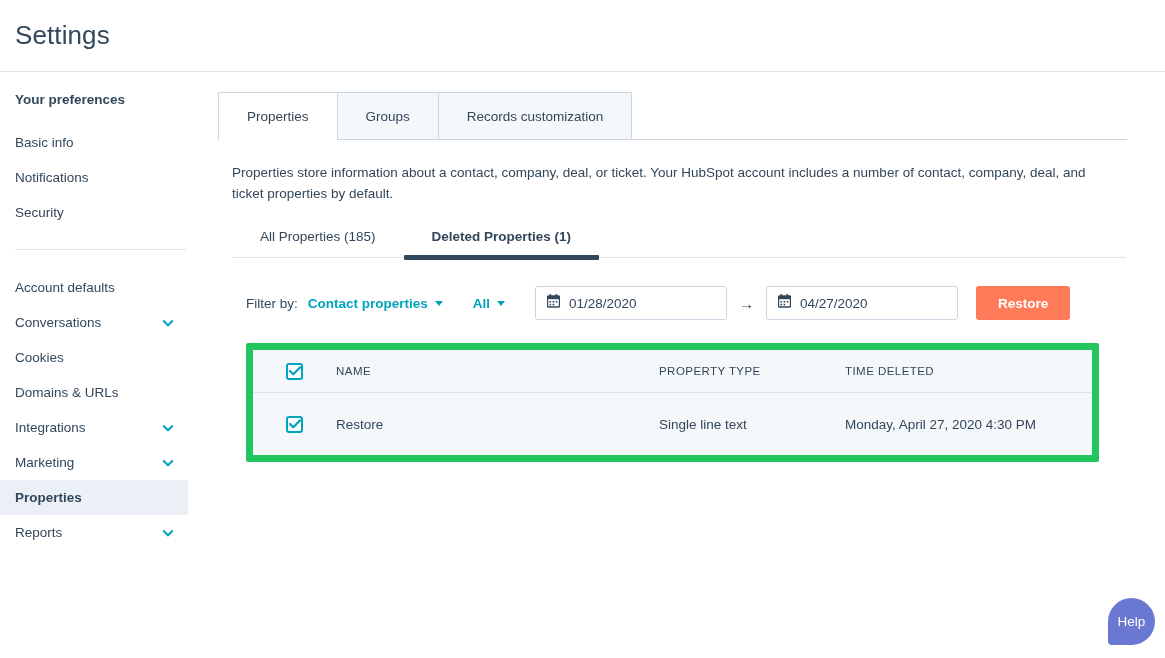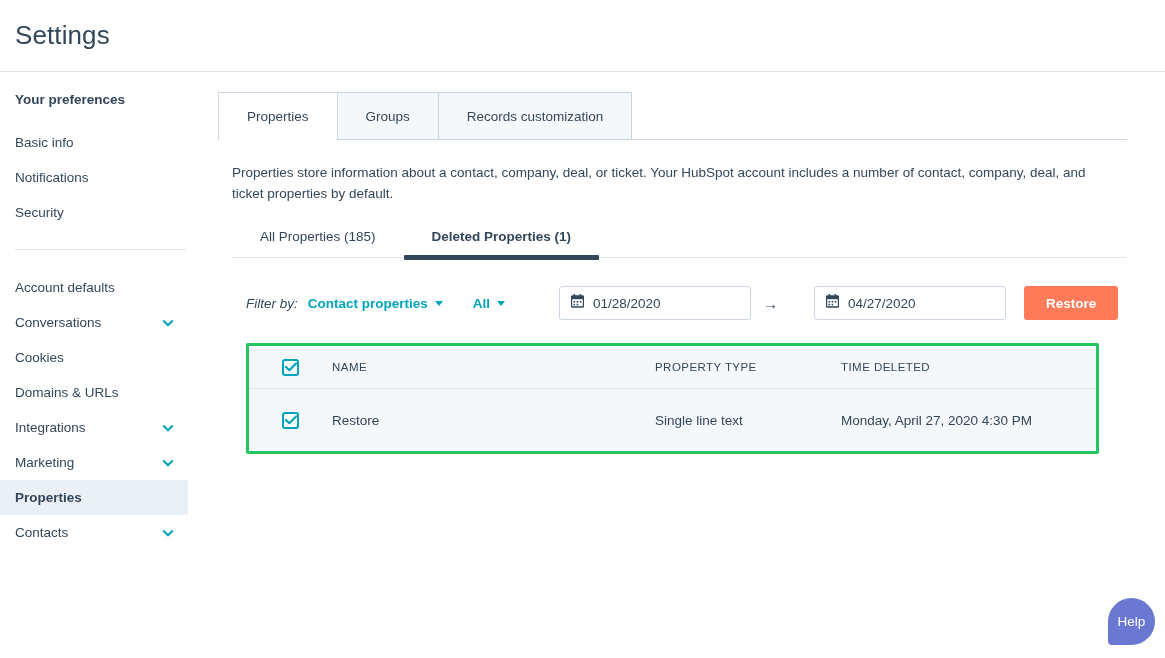--- a/index.html
+++ b/index.html
@@ -145,21 +145,20 @@
   #filter-bar {
     display: flex;
     align-items: center;
     margin-top: 28px;
     margin-left: 28px;
   }
   #filter-by-label {
     font-size: 13.5px;
     color: #33475b;
     margin-right: 10px;
-    font-style: italic;
   }
   .dropdown-link {
     font-size: 13.5px;
     color: #00a4bd;
     font-weight: bold;
     cursor: pointer;
     display: flex;
     align-items: center;
     margin-right: 30px;
   }
@@ -174,21 +173,20 @@
   .date-input {
     display: flex;
     align-items: center;
     width: 192px;
     height: 34px;
     border: 1px solid #cbd6e2;
     border-radius: 3px;
     background: #ffffff;
     padding: 0 11px;
     cursor: text;
-    margin-left: 24px;
   }
   .date-input .cal { margin-right: 9px; display: block; }
   .date-val { font-size: 13.5px; color: #33475b; }
   #date-arrow {
     margin: 0 12px;
     font-size: 15px;
     color: #33475b;
     line-height: 1;
   }
   #restore-button {
@@ -203,21 +201,21 @@
     padding: 0 22px;
     cursor: pointer;
     font-family: "Liberation Sans", sans-serif;
   }
 
   
   #table {
     margin-top: 23px;
     margin-left: 28px;
     width: 853px;
-    border: 3px solid #22c55e;
+    border: 7px solid #22c55e;
     background: #f5f8fa;
     border-radius: 2px;
   }
   .trow { display: flex; align-items: center; }
   #table-header { height: 43px; border-bottom: 1px solid #dfe3eb; }
   #table-body .trow { height: 62px; }
   .cell-check { width: 83px; flex: 0 0 83px; display: flex; justify-content: center; }
   .cell-name  { width: 323px; flex: 0 0 323px; }
   .cell-type  { width: 186px; flex: 0 0 186px; }
   .cell-time  { flex: 1; }
@@ -311,21 +309,21 @@
       <span class="chev">
         <svg viewBox="0 0 12 12" width="12" height="12">
             <path d="M2 4.2 L6 8.2 L10 4.2" stroke="#00a4bd" stroke-width="2.1" fill="none" stroke-linecap="square"></path>
           </svg>
       </span>
     </div>
     <div class="nav-item active">
       <span class="nav-label">Properties</span>
     </div>
     <div class="nav-item">
-      <span class="nav-label">Contacts</span>
+      <span class="nav-label">Reports</span>
       <span class="chev">
         <svg viewBox="0 0 12 12" width="12" height="12">
             <path d="M2 4.2 L6 8.2 L10 4.2" stroke="#00a4bd" stroke-width="2.1" fill="none" stroke-linecap="square"></path>
           </svg>
       </span>
     </div>
   </nav>
 
   <main id="main">
 

